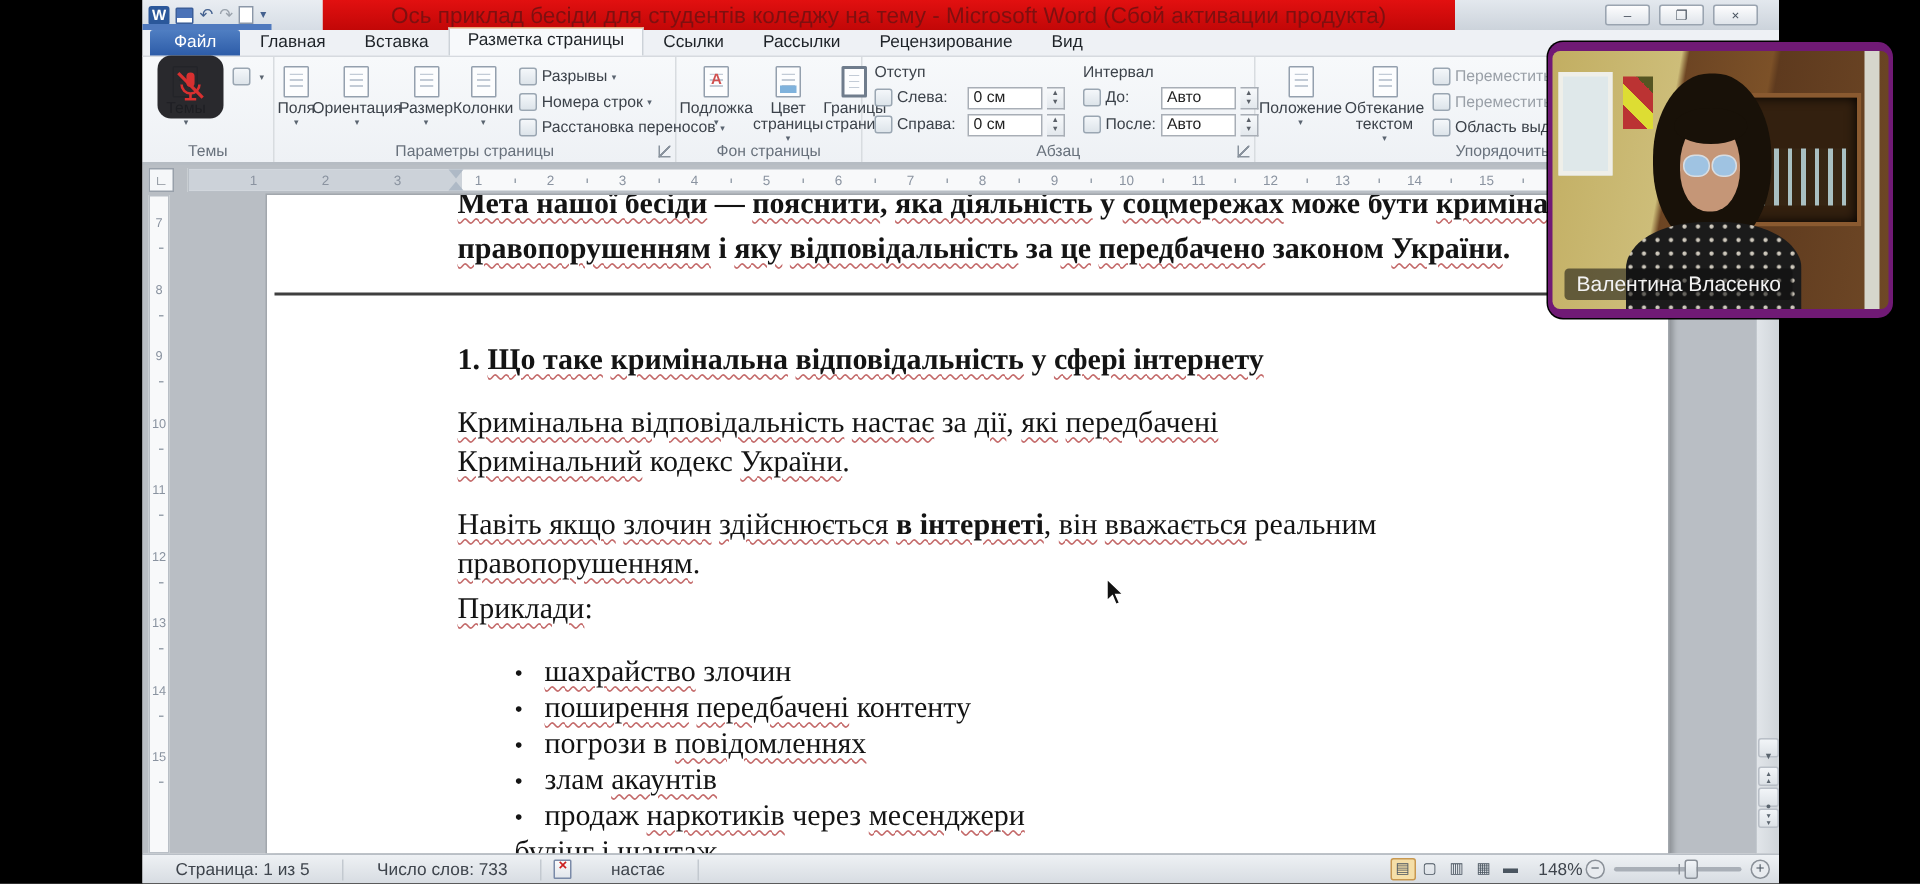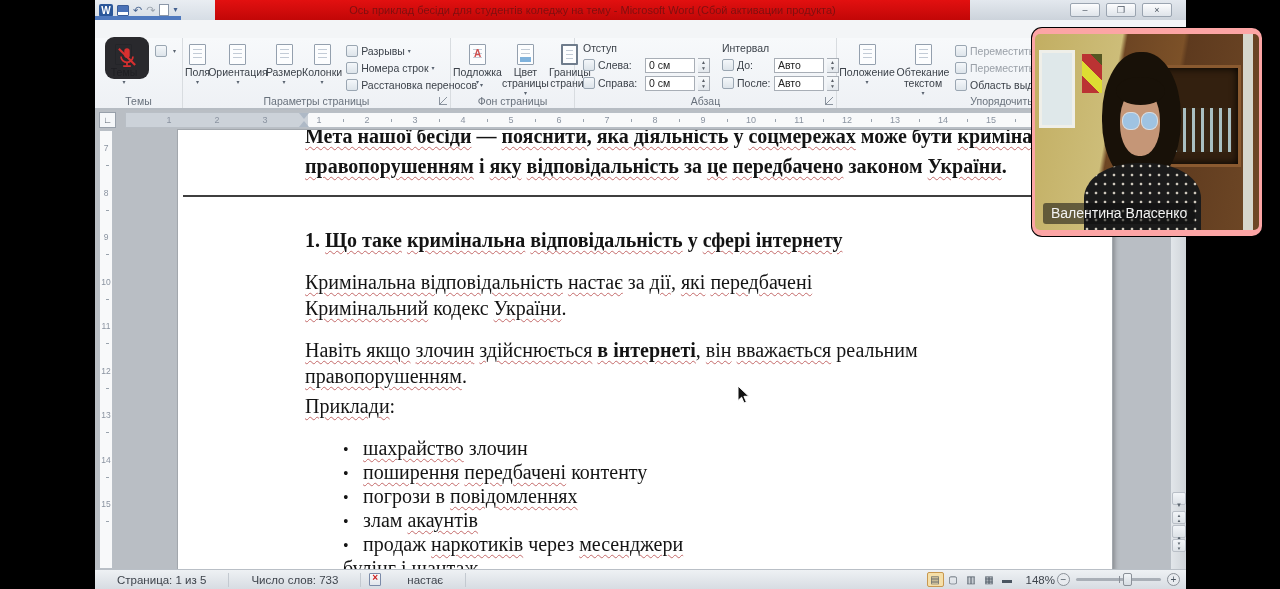--- a/index.html
+++ b/index.html
@@ -13,21 +13,21 @@
   .qat{width:120px;height:20px;background:linear-gradient(#e9edf2,#d6dde5);display:flex;align-items:center;
        gap:4px;padding:0 4px;position:relative;}
   .qat::after{content:"";position:absolute;left:0;bottom:0;width:86px;height:4px;background:#4f79be;}
   .wlogo{width:14px;height:13px;background:#2b579a;color:#fff;font-size:10px;font-weight:bold;
          text-align:center;line-height:13px;border-radius:2px;}
   .qic{font-size:11px;color:#44618f;line-height:12px;}
   .ic-save{width:12px;height:11px;background:linear-gradient(to top,#fff 0 3px,#4a72b8 3px);border:1px solid #3c5e99;border-radius:1px;}
   .ic-newdoc{width:10px;height:12px;background:#fff;border:1px solid #8b97a8;}
   .banner{flex:1;height:20px;background:linear-gradient(#e21010,#c20707);display:flex;align-items:center;
           justify-content:center;overflow:hidden;}
-  .banner span{font-size:11px;color:#7e1010;white-space:nowrap;text-align:center;}
+  .banner span{font-size:15px;color:#7e1010;white-space:nowrap;text-align:center;}
   .winctl{width:216px;height:20px;background:linear-gradient(#e3e8ee,#ccd3db);display:flex;align-items:center;
           justify-content:flex-end;gap:6px;padding-right:14px;}
   .wbtn{width:30px;height:14px;background:linear-gradient(#fdfdfe,#dfe4ea);border:1px solid #9aa4b0;border-radius:2px;
         font-size:9px;color:#4a5460;text-align:center;line-height:12px;}
   
   .tabrow{position:absolute;left:0;top:20px;width:100%;height:18px;background:#eef1f5;display:flex;
           align-items:flex-end;padding-left:5px;border-bottom:1px solid #d6dadf;}
   .tab{font-size:11.5px;color:#1e2328;padding:2px 13px 3px;white-space:nowrap;}
   .tab.file{background:linear-gradient(#4f7ec2,#2d5ca8);color:#fff;border-radius:2px 2px 0 0;padding:2px 16px 3px;}
   .tab.active{background:#f7f9fb;border:1px solid #ccd2d8;border-bottom:none;border-top:1px solid #e8a87a;
@@ -115,21 +115,21 @@
   .zbtn{width:13px;height:13px;border:1px solid #8a9098;border-radius:50%;background:#e8ebef;font-size:10px;
         line-height:11px;text-align:center;color:#4a5560;}
   .ztrack{position:relative;width:85px;height:3px;background:#a9afb7;margin:0 6px;border-radius:2px;}
   .ztick{position:absolute;left:50%;top:-2px;width:1px;height:7px;background:#8a9098;}
   .zthumb{position:absolute;left:55%;top:-5px;width:9px;height:13px;background:linear-gradient(#f2f5f8,#d6dce2);
           border:1px solid #8a9098;border-radius:2px;}
   .zplus{margin-right:6px;}
   
   .mutepill{position:absolute;left:105px;top:37px;width:44px;height:42px;background:rgba(28,28,32,.94);
             border-radius:9px;display:flex;align-items:center;justify-content:center;z-index:40;}
-  .webcam{position:absolute;left:1032px;top:28px;width:230px;height:208px;background:#fca5a5;border-radius:10px;
+  .webcam{position:absolute;left:1032px;top:28px;width:230px;height:184px;background:#701a75;border-radius:10px;
           padding:6px 3px;z-index:50;box-shadow:0 0 0 1px #000;}
   .cam-video{position:relative;width:100%;height:100%;border-radius:5px;overflow:hidden;
              background:linear-gradient(100deg,#c2ae62 0%,#cdbd79 34%,#6d4523 36%,#7c5128 58%,#5e3a1e 60%,#6f4826 100%);}
   .cam-window{position:absolute;left:2%;top:8%;width:16%;height:40%;background:#dfe8ea;border:3px solid #efefe9;}
   .cam-art{position:absolute;left:21%;top:10%;width:9%;height:20%;
            background:linear-gradient(45deg,#b33 0 30%,#dd3 30% 55%,#b33 55% 80%,#552 80%);}
   .cam-cabinet{position:absolute;left:44%;top:16%;width:48%;height:52%;background:#33200f;
                box-shadow:inset 0 0 8px #000;border:3px solid #8a5a30;}
   .cam-glass{position:absolute;left:46%;top:38%;width:42%;height:22%;
              background:repeating-linear-gradient(to right,rgba(190,220,226,.85) 0 3px,rgba(70,60,40,.2) 3px 9px);}
@@ -163,20 +163,30 @@
       <div class="banner">
         <span>Ось приклад бесіди для студентів коледжу на тему - Microsoft Word (Сбой активации продукта)</span>
       </div>
       <div class="winctl">
         <span class="wbtn">–</span>
         <span class="wbtn">❐</span>
         <span class="wbtn">×</span>
       </div>
     </div>
 
+    <div class="tabrow" id="tabRow">
+        <div class="tab file">Файл</div>
+        <div class="tab">Главная</div>
+        <div class="tab">Вставка</div>
+        <div class="tab active">Разметка страницы</div>
+        <div class="tab">Ссылки</div>
+        <div class="tab">Рассылки</div>
+        <div class="tab">Рецензирование</div>
+        <div class="tab">Вид</div>
+      </div>
     <div class="ribbon" id="ribbon">
         <div class="rb-group" style="width: 88px;">
           <div class="rb-content">
             <div class="big-btn">
               <div class="ic"></div>
               <div class="bb-label">Темы</div>
               <div class="bb-arrow">▾</div>
             </div>
             <div class="small-col">
               <div class="small-row">

